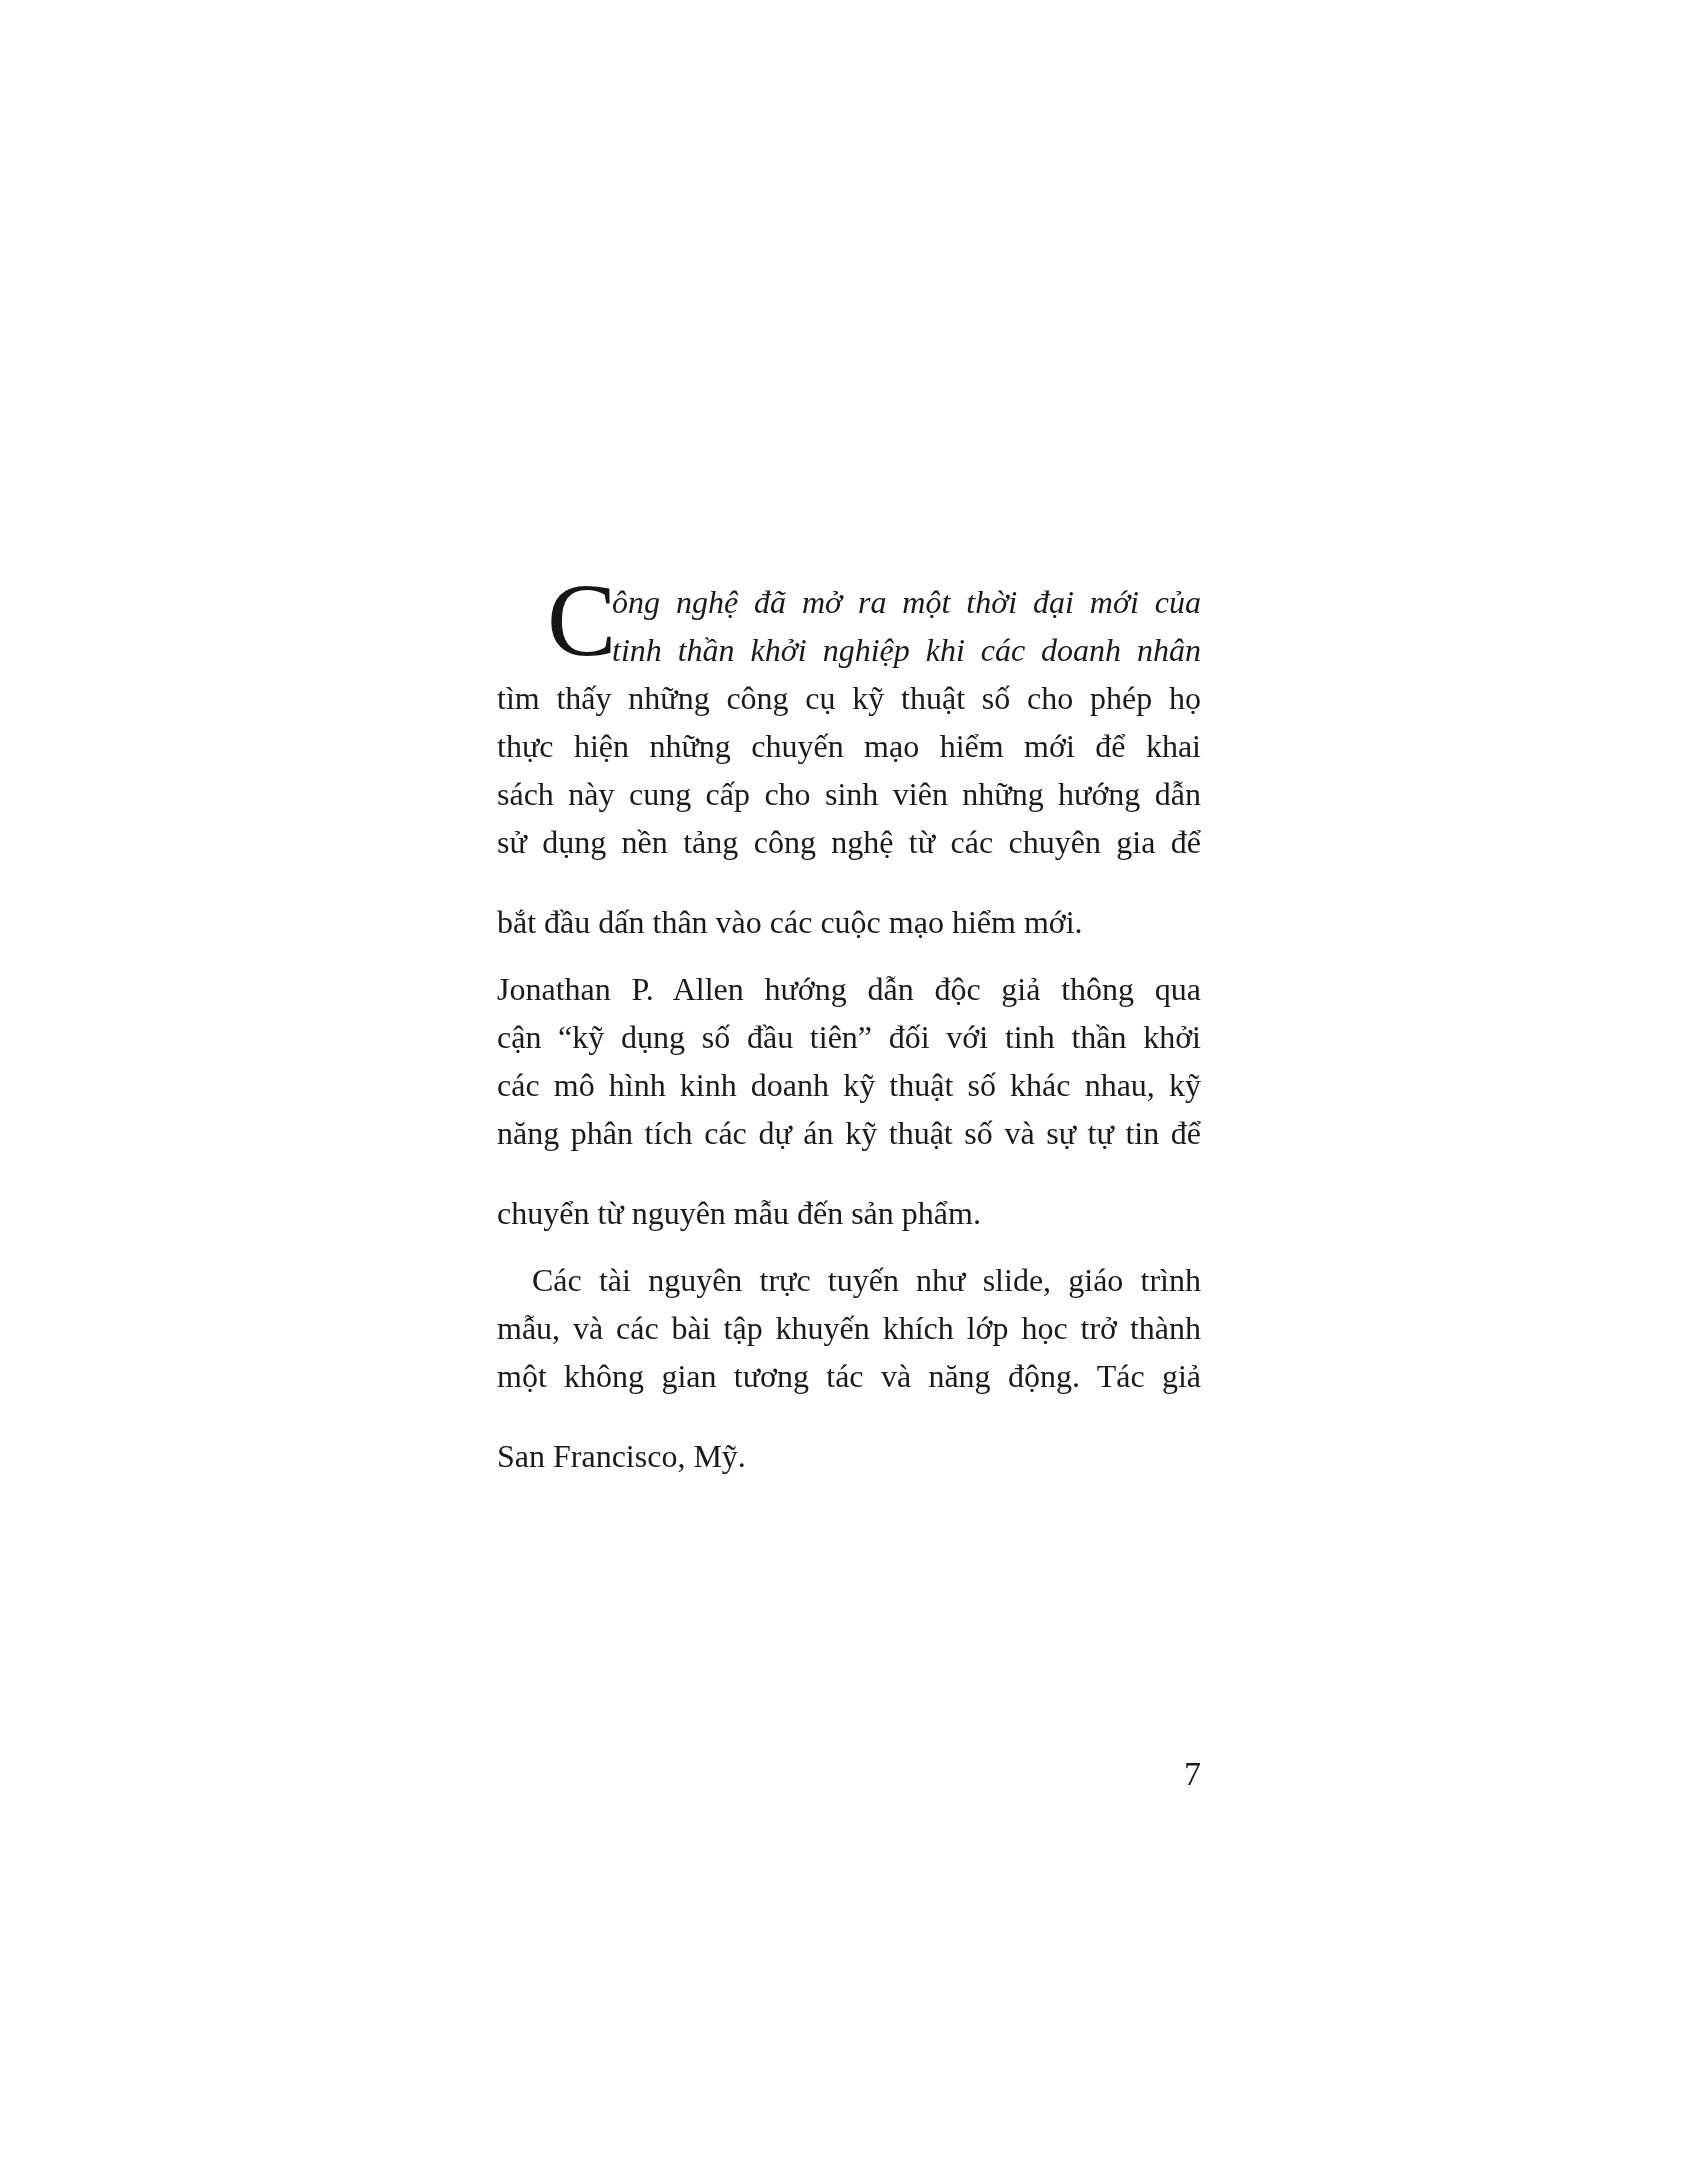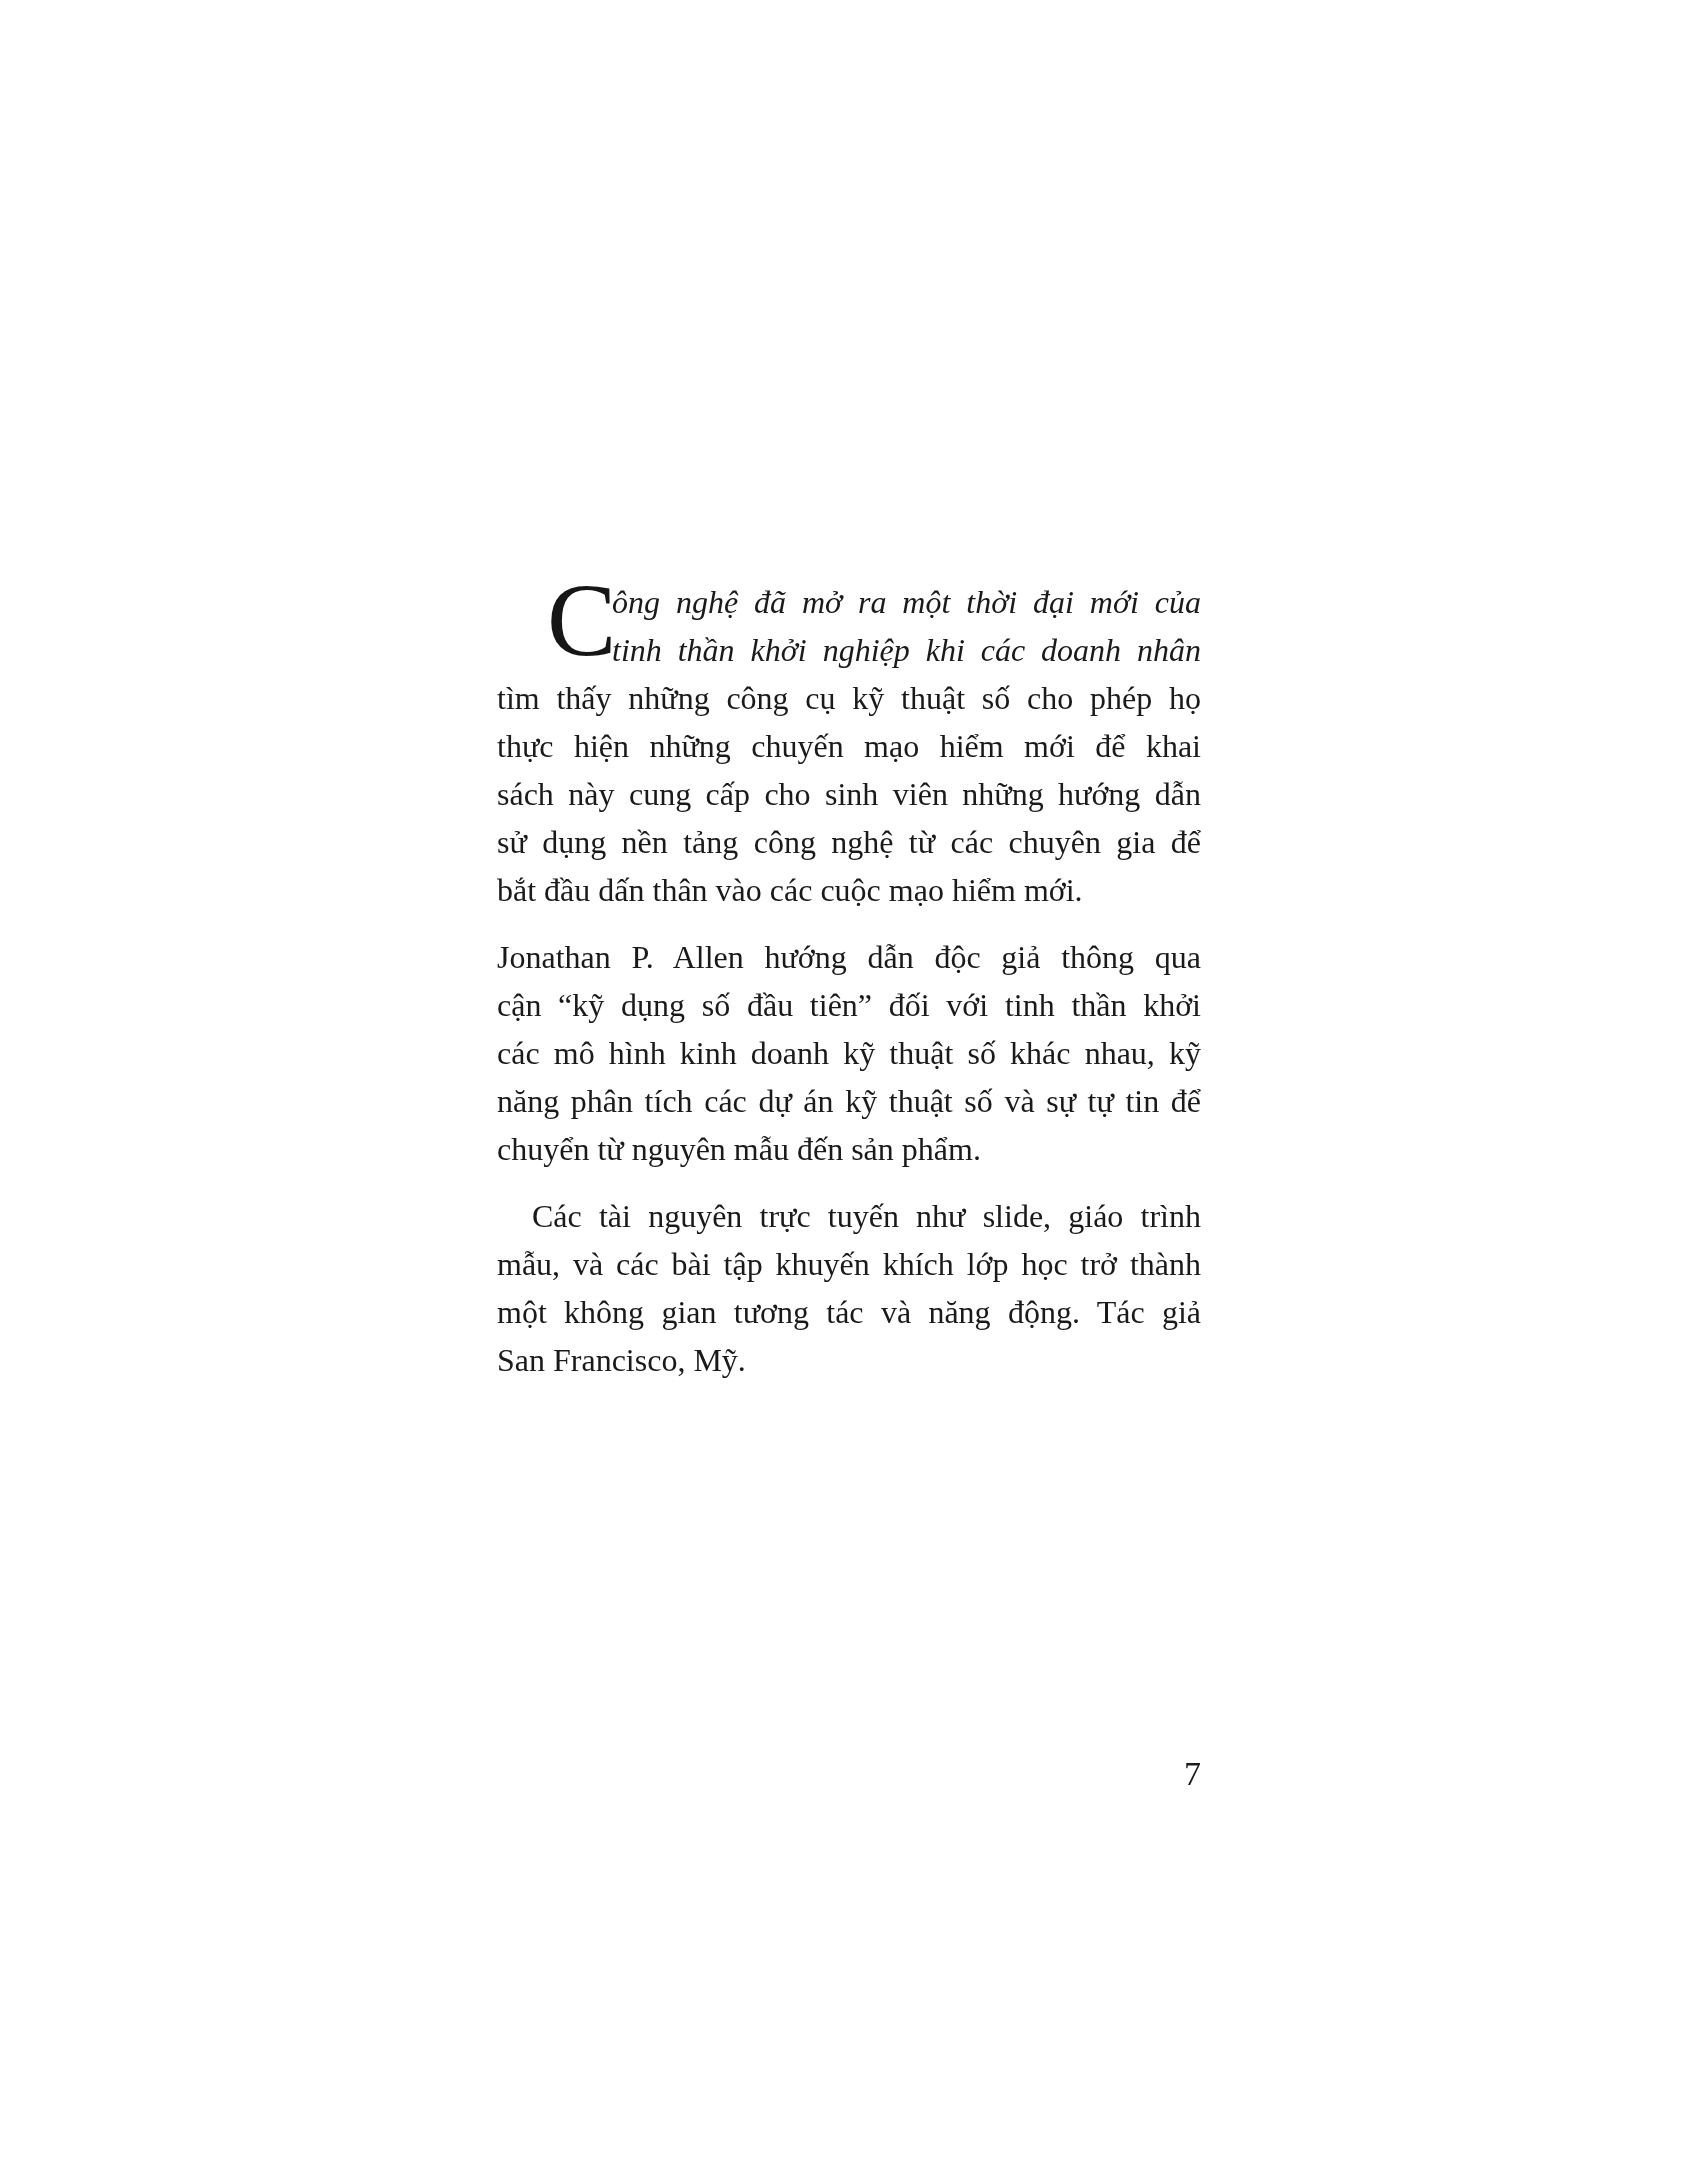--- a/index.html
+++ b/index.html
@@ -29,20 +29,21 @@
   .para:last-child { margin-bottom: 0; }
   .line {
     font-size: 32px;
     line-height: 48px;
     height: 48px;
     text-align: justify;
     text-align-last: justify;
   }
   .line.last {
     text-align-last: left;
+    margin-top: 32px;
   }
   .line.indent {
     text-indent: 35px;
   }
   .line.after-dropcap {
     padding-left: 115px;
     font-style: italic;
   }
   .drop-cap {
     position: absolute;

